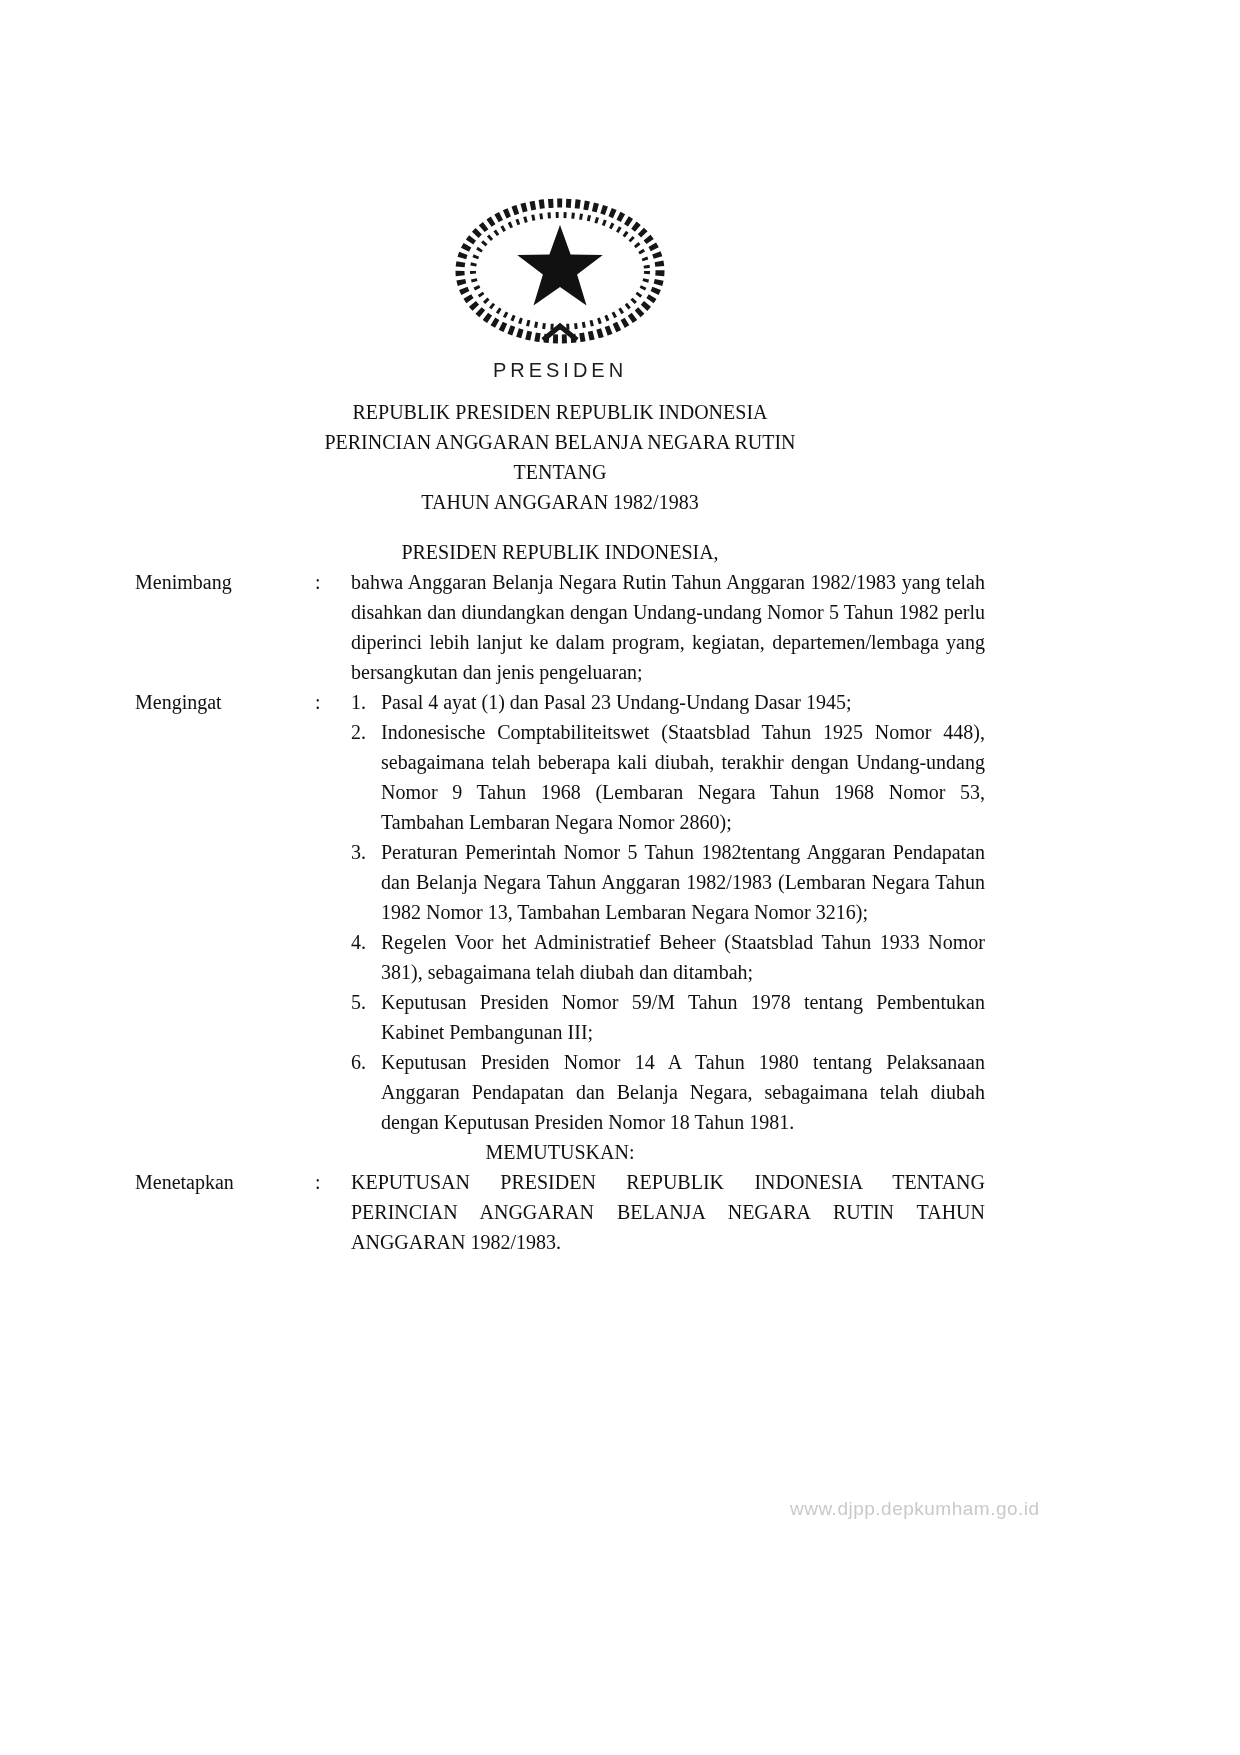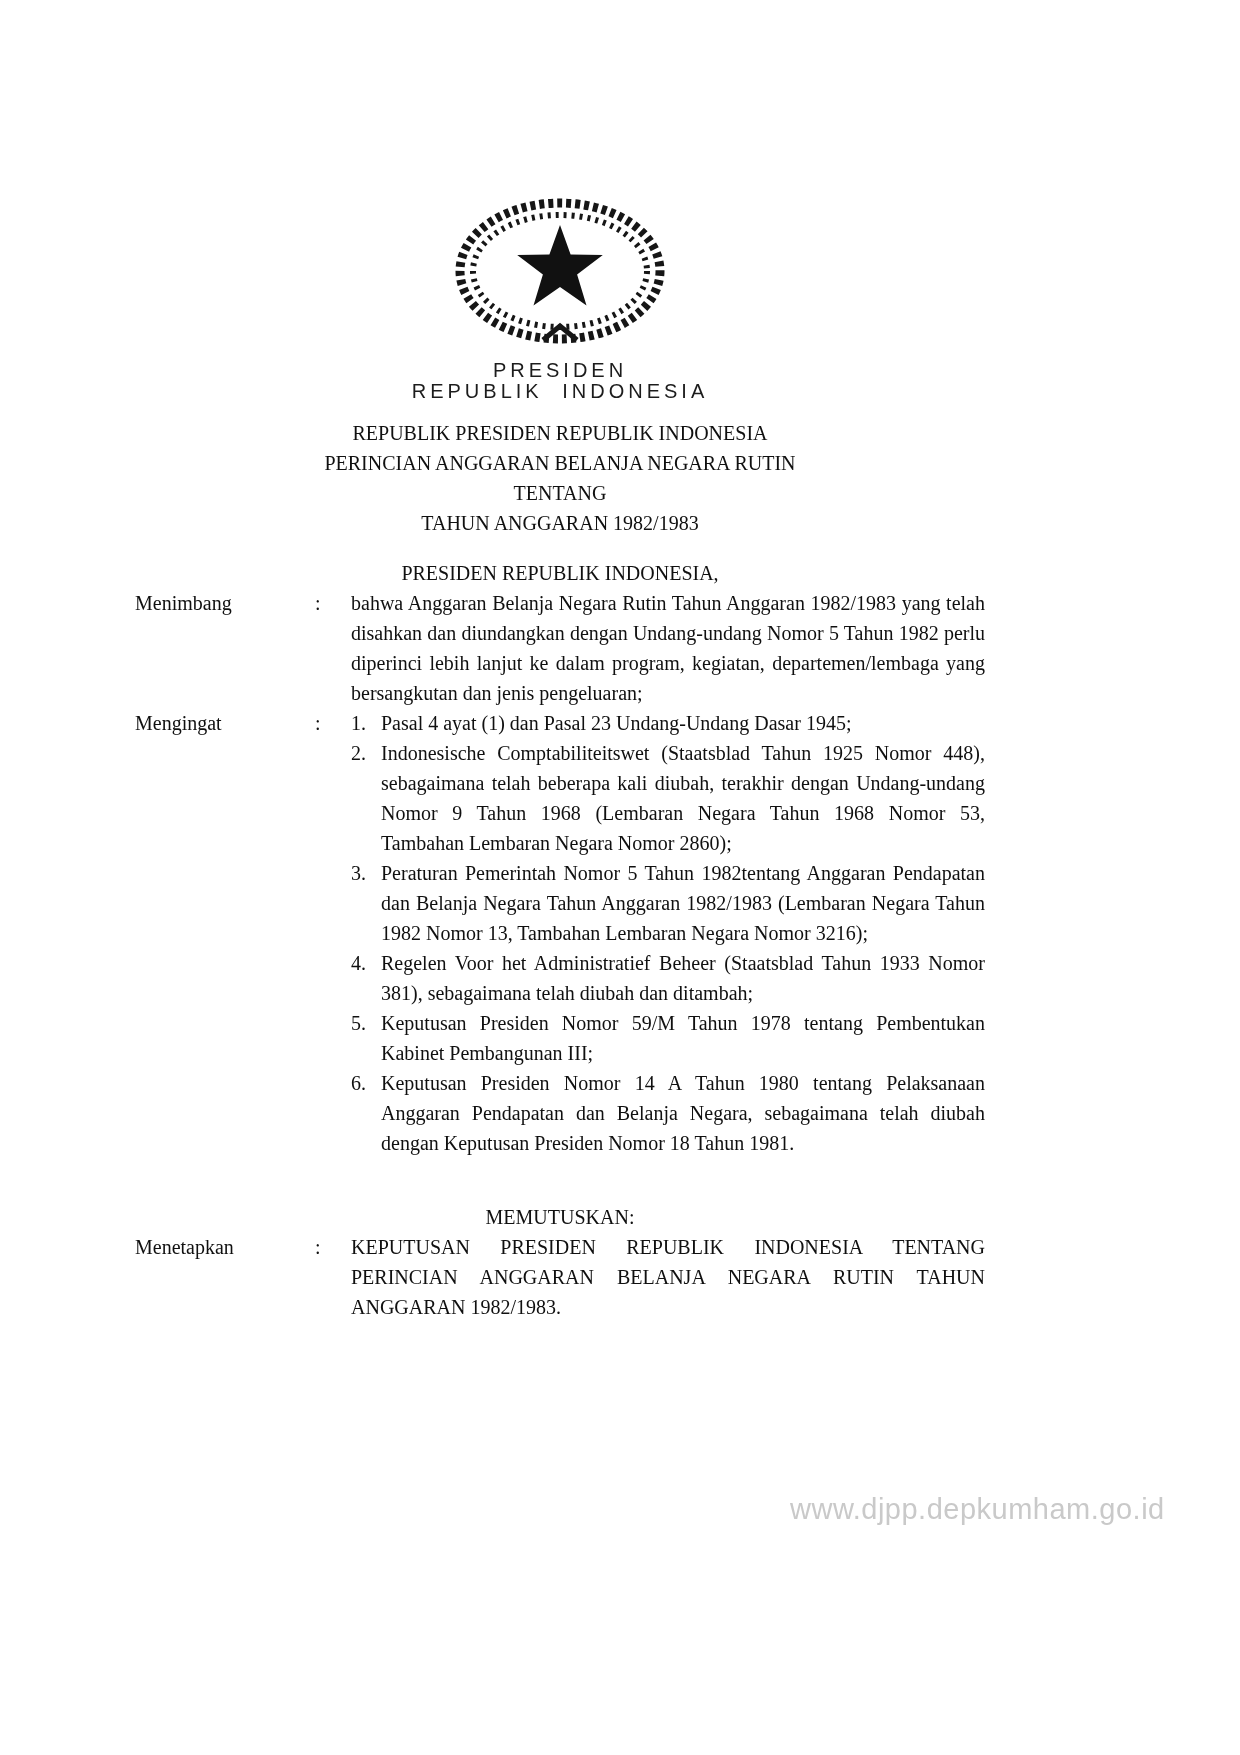--- a/index.html
+++ b/index.html
@@ -48,49 +48,47 @@
     display: flex;
   }
   .label  { flex: 0 0 180px; }
   .colon  { flex: 0 0 36px; }
   .body   { flex: 1; text-align: justify; }
   .li { display: flex; }
   .num { flex: 0 0 30px; }
   .li-text { flex: 1; text-align: justify; }
   .memutuskan {
     text-align: center;
-    margin-top: 44px;
   }
   .watermark {
     position: absolute;
     left: 790px;
     top: 1494px;
     font-family: "Liberation Sans", sans-serif;
-    font-size: 29px;
+    font-size: 19px;
     letter-spacing: 0.5px;
     color: #c9c9c9;
   }
 </style>
 </head>
 <body>
 
 <div class="page">
 
   <div class="emblem">
     <svg width="215" height="150" viewBox="0 0 215 150">
       <ellipse cx="107" cy="73" rx="100" ry="68" fill="none" stroke="#161616" stroke-width="9" stroke-dasharray="5 4"></ellipse>
       <ellipse cx="107" cy="73" rx="87" ry="56" fill="none" stroke="#161616" stroke-width="6" stroke-dasharray="3 5"></ellipse>
       <path d="M 90 142 L 107 128 L 124 142" fill="none" stroke="#161616" stroke-width="5"></path>
       <polygon points="107,27 117.6,56.4 149.8,57.1 124.1,76.6 133.5,107.4 107,89 80.5,107.4 89.9,76.6 64.2,57.1 96.4,56.4" fill="#111111"></polygon>
     </svg>
   </div>
 
   <div class="agency">
     <div class="l1">PRESIDEN</div>
-    <div class="l2">REPUBLIK INDONESIA</div>
   </div>
 
   <div class="title-block">
     <div>REPUBLIK PRESIDEN REPUBLIK INDONESIA</div>
     <div>PERINCIAN ANGGARAN BELANJA NEGARA RUTIN</div>
     <div>TENTANG</div>
     <div>TAHUN ANGGARAN 1982/1983</div>
   </div>
 
   <div class="preamble">PRESIDEN REPUBLIK INDONESIA,</div>

